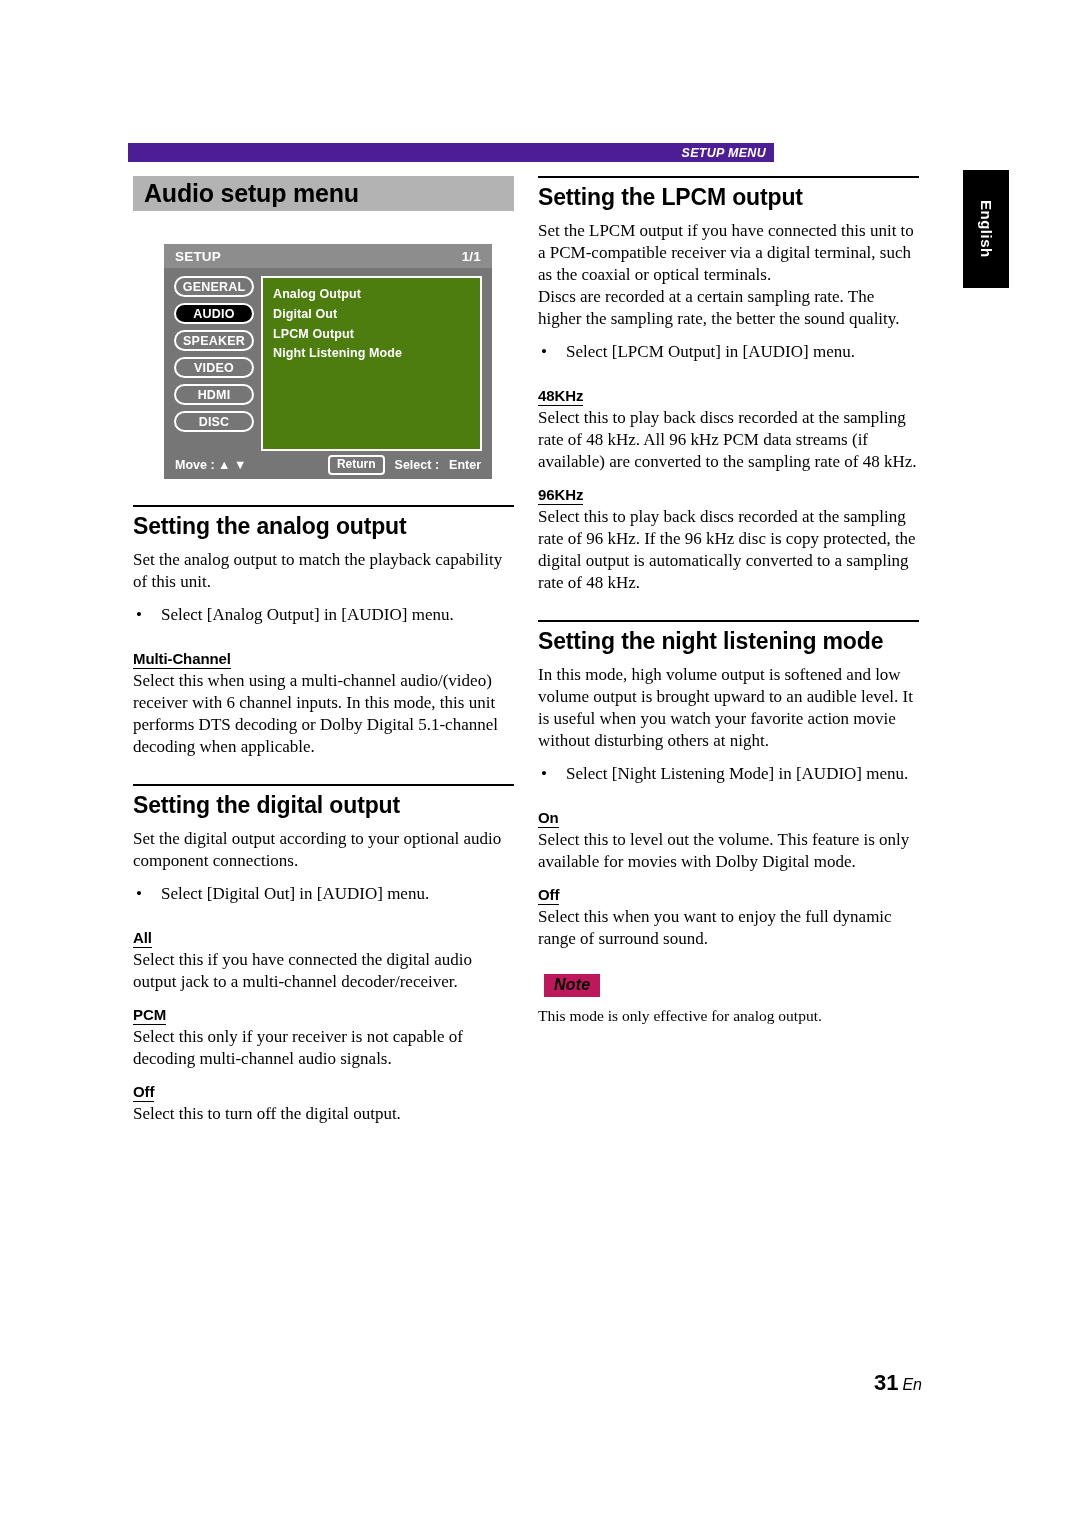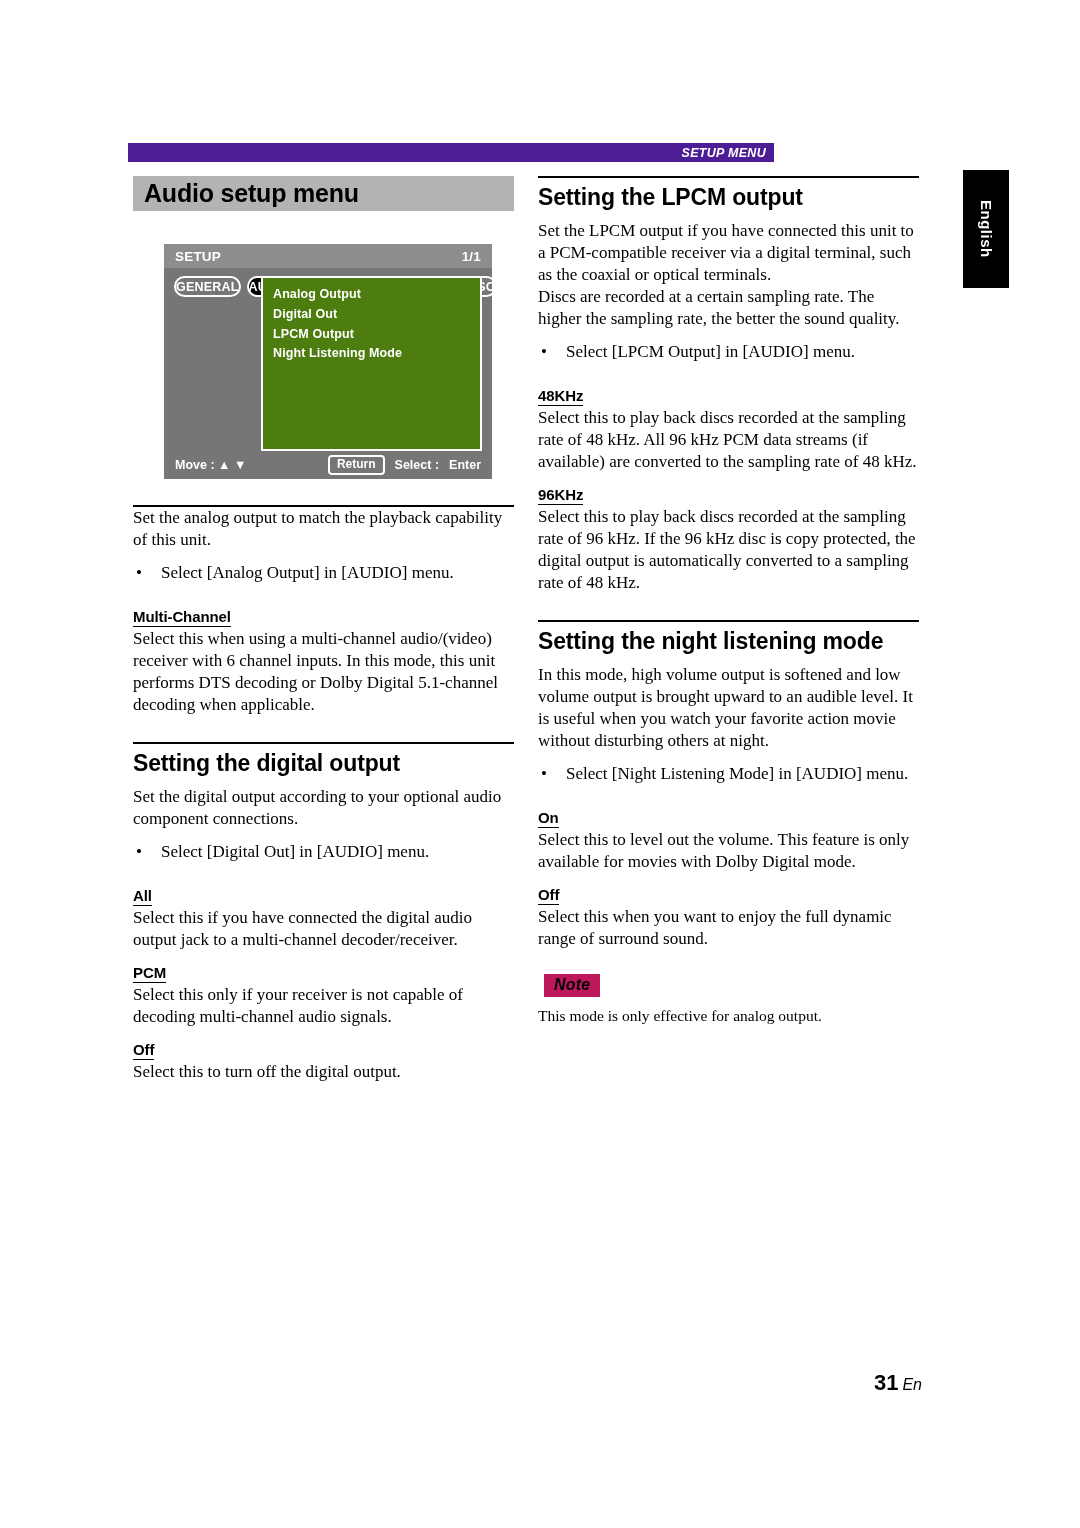--- a/index.html
+++ b/index.html
@@ -123,21 +123,21 @@
   }
   .osd-body {
     display: flex;
     padding: 8px 10px 0 10px;
     box-sizing: border-box;
   }
   .osd-nav {
     width: 80px;
     flex: 0 0 80px;
     display: flex;
-    flex-direction: row;
+    flex-direction: column;
     gap: 6px;
   }
   .osd-btn {
     height: 21px;
     border: 2px solid #ffffff;
     border-radius: 11px;
     color: #ffffff;
     font-weight: bold;
     font-size: 12.5px;
     display: flex;
@@ -325,20 +325,21 @@
         <span class="return-key">Return</span>
         <span class="selkey">Select :</span>
         <span class="enterkey">Enter</span>
       </div>
 
     </div>
   </div>
 
   <div class="sec-block" style="margin-top:26px;">
     <div class="rule"></div>
+    <h2 class="sec-head">Setting the analog output</h2>
     <p class="body">Set the analog output to match the playback capability of this unit.</p>
     <div class="bullet">
       <span class="dot">•</span>
       <span class="btext">Select [Analog Output] in [AUDIO] menu.</span>
     </div>
     <div class="opt-wrap">
       <h3 class="opt">Multi-Channel</h3>
       <p class="body">Select this when using a multi-channel audio/(video) receiver with 6 channel inputs. In this mode, this unit performs DTS decoding or Dolby Digital 5.1-channel decoding when applicable.</p>
     </div>
   </div>

